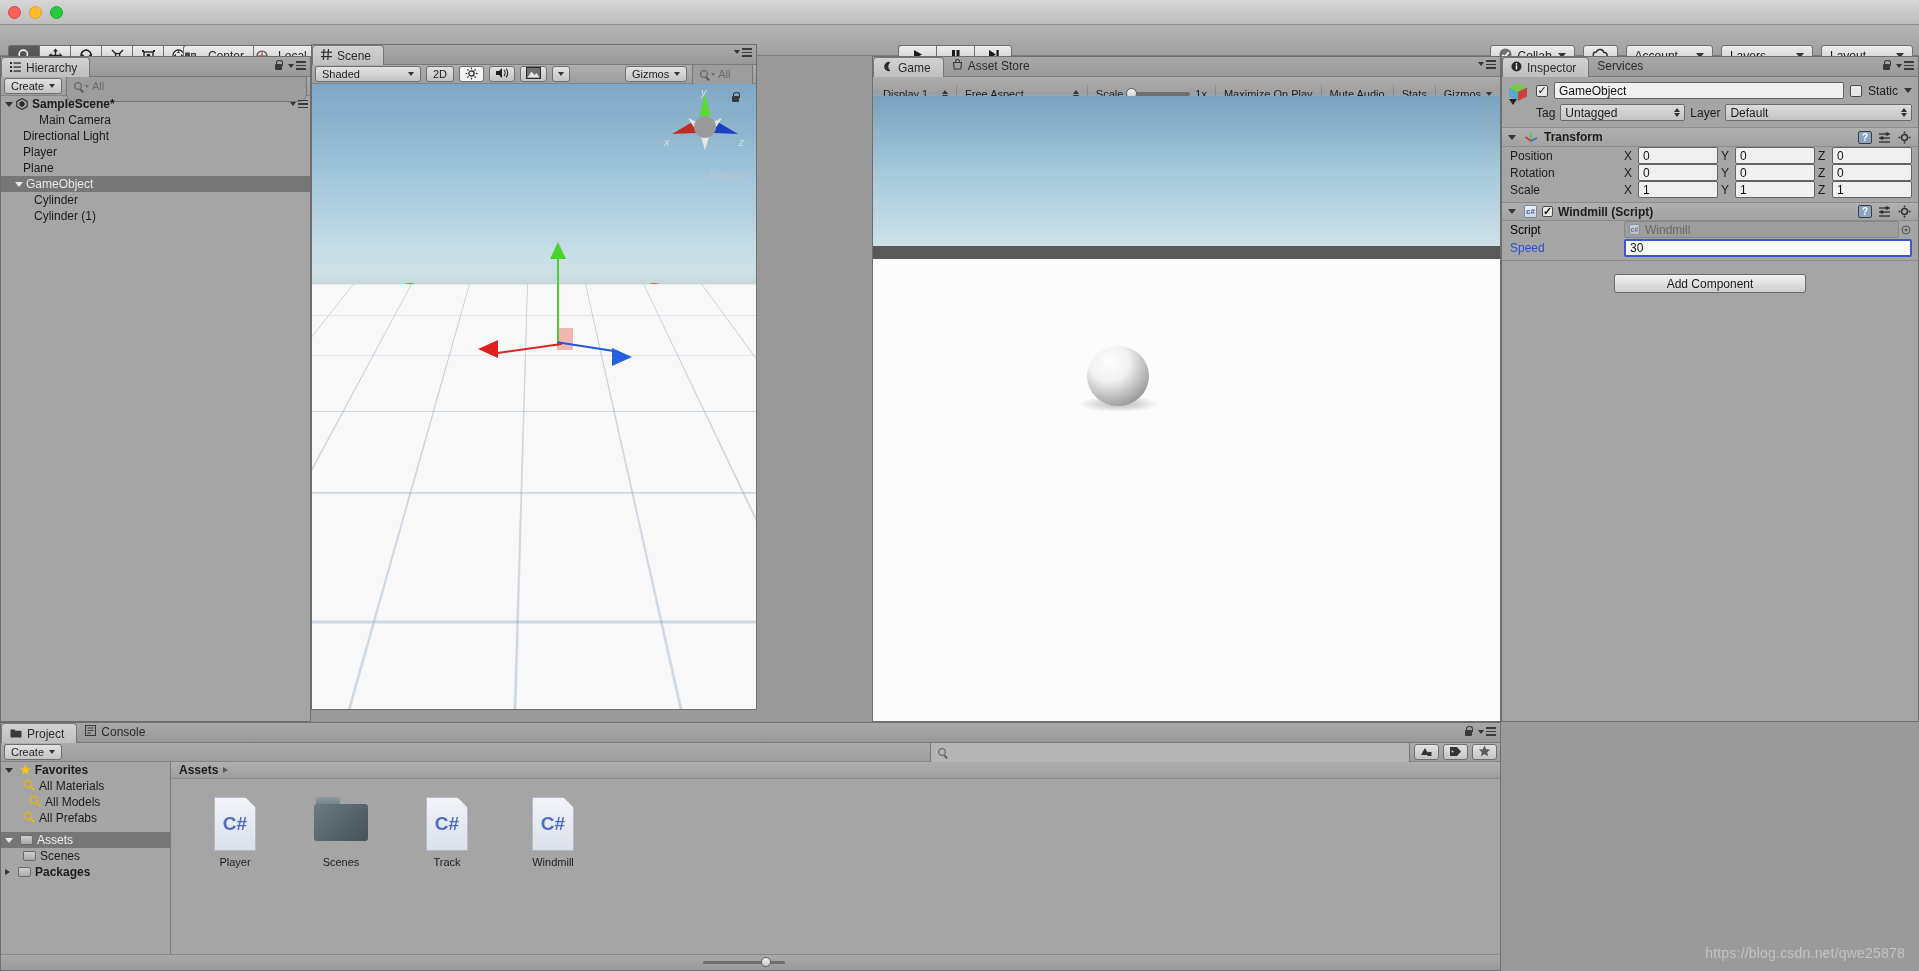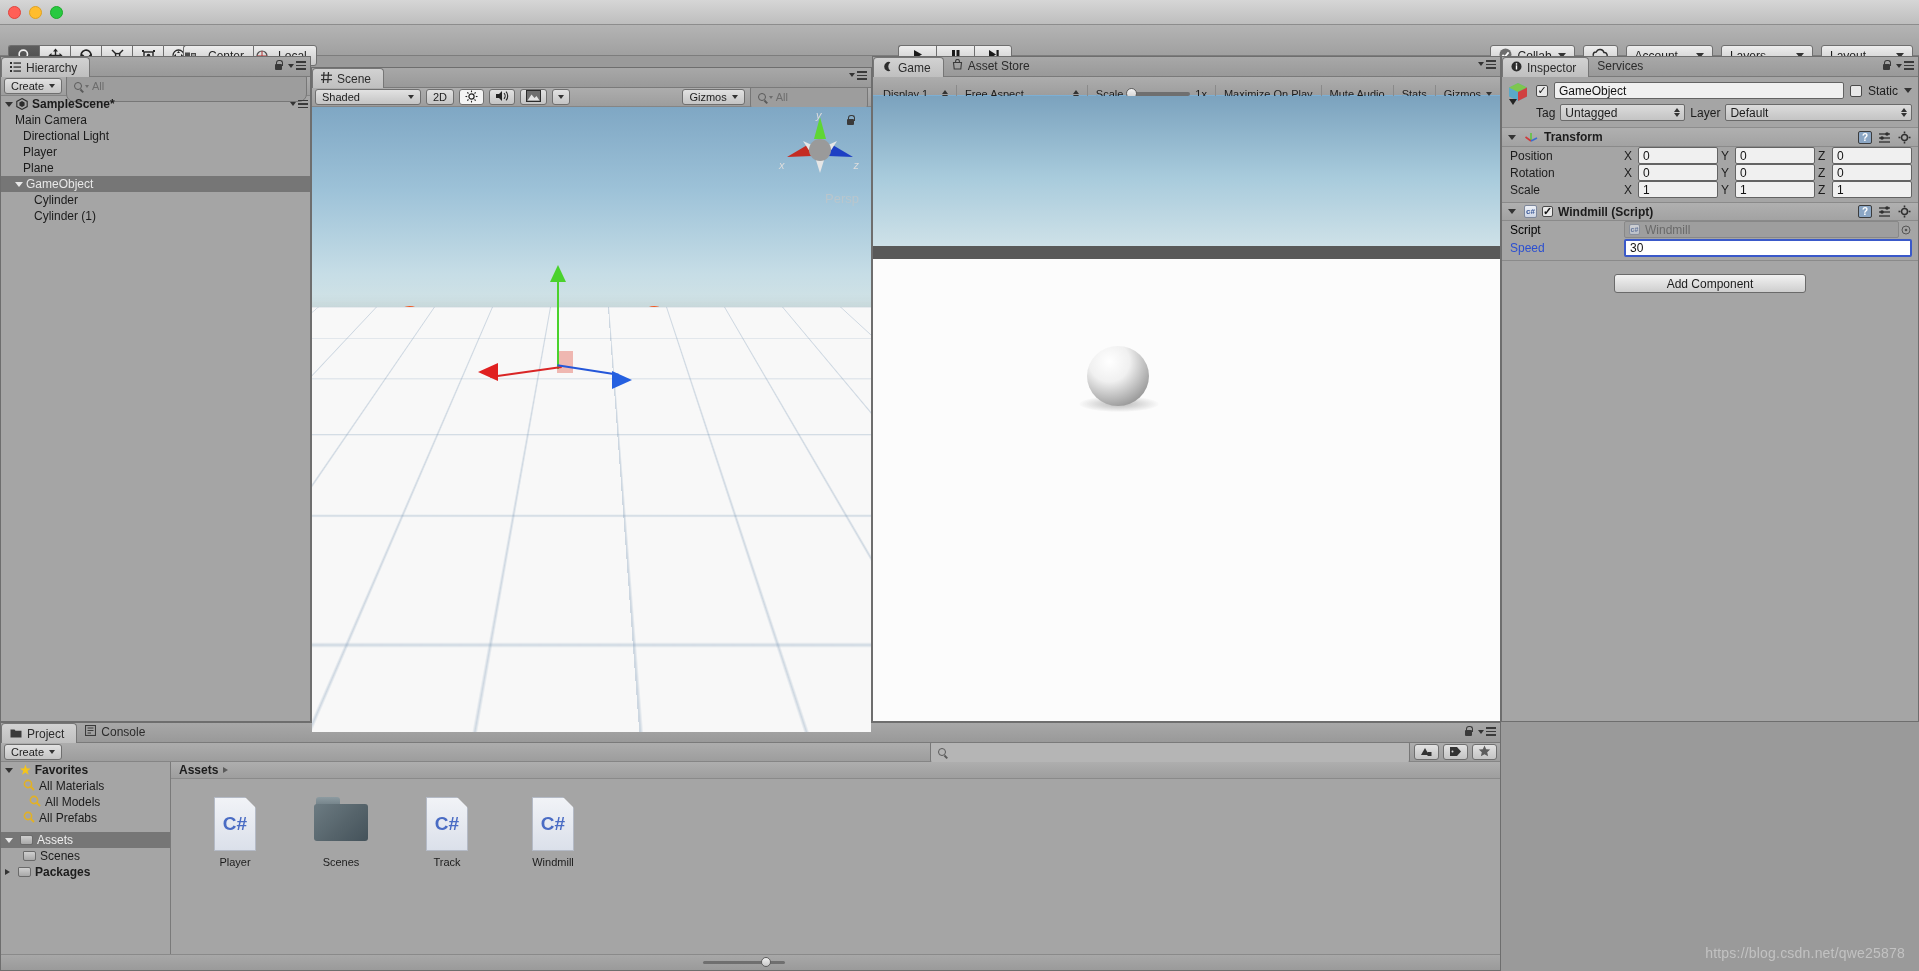--- a/index.html
+++ b/index.html
@@ -114,21 +114,21 @@
   .h-body { background:#a5a5a5; height:calc(100% - 39px); overflow:hidden; }
   .h-row { height:16px; display:flex; align-items:center; font-size:12px; color:#1b1b1b; padding-left:4px; cursor:default; }
   .h-row.scene { font-weight:bold; justify-content:space-between; padding-right:2px; }
   .h-row.sel { background:#767676; color:#e8e8e8; }
   .tri { width:0;height:0;border-left:5px solid #333;border-top:3.5px solid transparent;border-bottom:3.5px solid transparent;margin-right:4px;flex:none; }
   .tri.open { border-left:4px solid transparent;border-right:4px solid transparent;border-top:5px solid #333;border-bottom:none;margin-right:3px; }
   .tri.sel { border-top-color:#e8e8e8; }
   .unity-logo { width:12px;height:12px;margin-right:4px;flex:none; }
 
   
-  #sceneview { left:311px; top:67px; width:561px; height:666px; }
+  #sceneview { left:311px; top:44px; width:446px; height:666px; }
   .scene-canvas { position:relative; width:100%; height:calc(100% - 39px); overflow:hidden; background:#fff; }
   .sky { position:absolute; left:0; top:0; width:100%; height:38%;
          background:linear-gradient(#7fa7c4 0%, #9dc2d8 35%, #c6dde6 70%, #dfe9e4 100%); }
   .ground-dark { position:absolute; left:0; top:36%; width:100%; height:64%; background:#585858; }
   .floor { position:absolute; left:-30%; top:32%; width:160%; height:75%;
            background:#f8f8f8;
            transform:perspective(430px) rotateX(62deg);
            transform-origin:50% 0%;
            box-shadow:0 0 30px rgba(0,0,0,.1); }
   .grid { position:absolute; inset:0;
@@ -465,21 +465,21 @@
         <span class="menu-ic">
           <span class="caret" style="border-top-width:4px;border-left-width:3px;border-right-width:3px"></span>
           <span class="bars">
               <i></i>
               <i></i>
               <i></i>
             </span>
         </span>
       </div>
 
-      <div class="h-row" style="padding-left:14px">
+      <div class="h-row" style="padding-left:38px">
         <span>Main Camera</span>
       </div>
       <div class="h-row" style="padding-left:22px">
         <span>Directional Light</span>
       </div>
       <div class="h-row" style="padding-left:22px">
         <span>Player</span>
       </div>
       <div class="h-row" style="padding-left:22px">
         <span>Plane</span>

